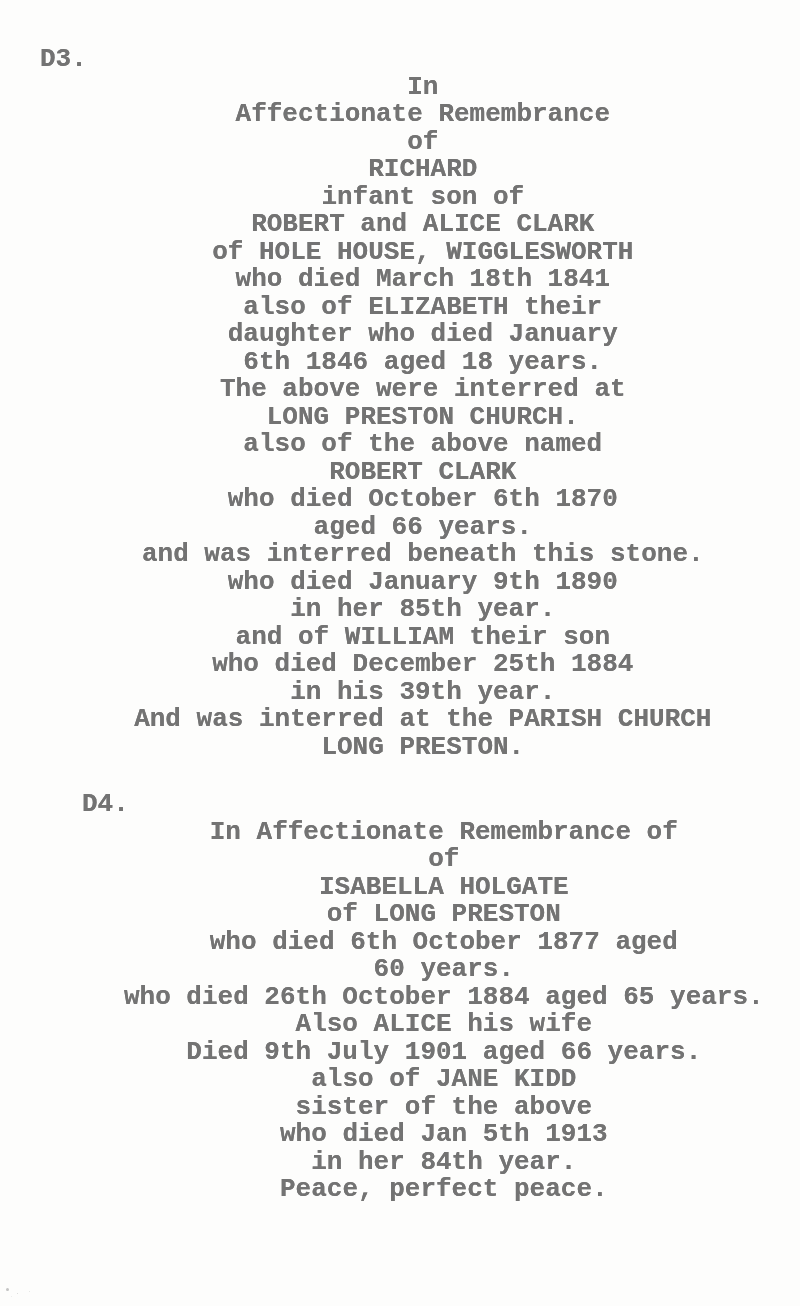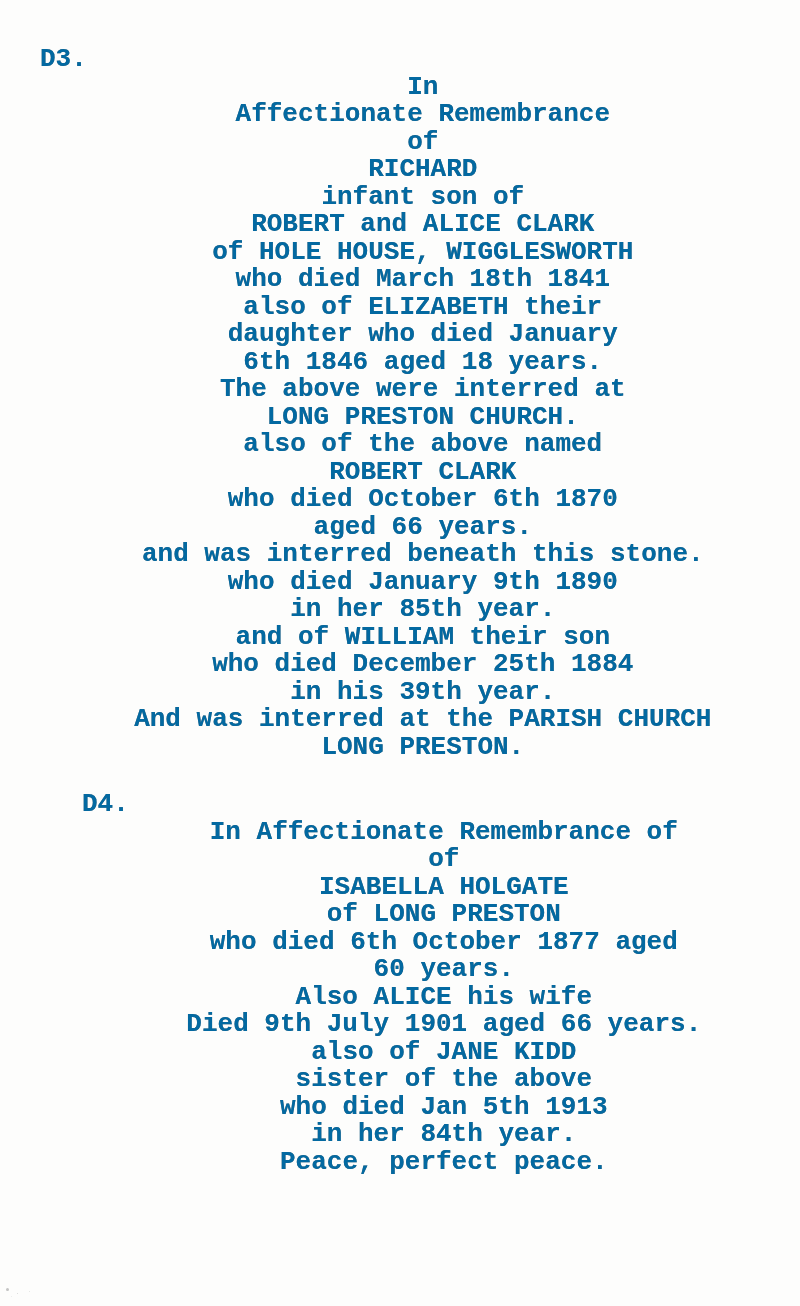--- a/index.html
+++ b/index.html
@@ -15,21 +15,21 @@
   }
   .page {
     box-sizing: border-box;
     width: 800px;
     height: 1209px;
     padding: 46px 10px 0 40px;
     font-family: "Liberation Mono", "DejaVu Sans Mono", monospace;
     font-size: 26px;
     line-height: 27.5px;
     font-weight: bold;
-    color: #0369a1;
+    color: #737373;
     text-shadow: 0 0 0.6px rgba(23,21,19,0.55);
   }
   .section { margin: 0; }
   .section + .section { margin-top: 30px; margin-left: 42px; }
   .label {
     white-space: pre;
   }
   .lines {
     padding-left: 1ch;
     text-align: center;
@@ -87,20 +87,21 @@
       </section>
       <section class="section">
         <div class="label">D4.</div>
         <div class="lines">
           <div class="line">In Affectionate Remembrance of</div>
           <div class="line">of</div>
           <div class="line">ISABELLA HOLGATE</div>
           <div class="line">of LONG PRESTON</div>
           <div class="line">who died 6th October 1877 aged</div>
           <div class="line">60 years.</div>
+          <div class="line">who died 26th October 1884 aged 65 years.</div>
           <div class="line">Also ALICE his wife</div>
           <div class="line">Died 9th July 1901 aged 66 years.</div>
           <div class="line">also of JANE KIDD</div>
           <div class="line">sister of the above</div>
           <div class="line">who died Jan 5th 1913</div>
           <div class="line">in her 84th year.</div>
           <div class="line">Peace, perfect peace.</div>
         </div>
       </section>
     </div>

